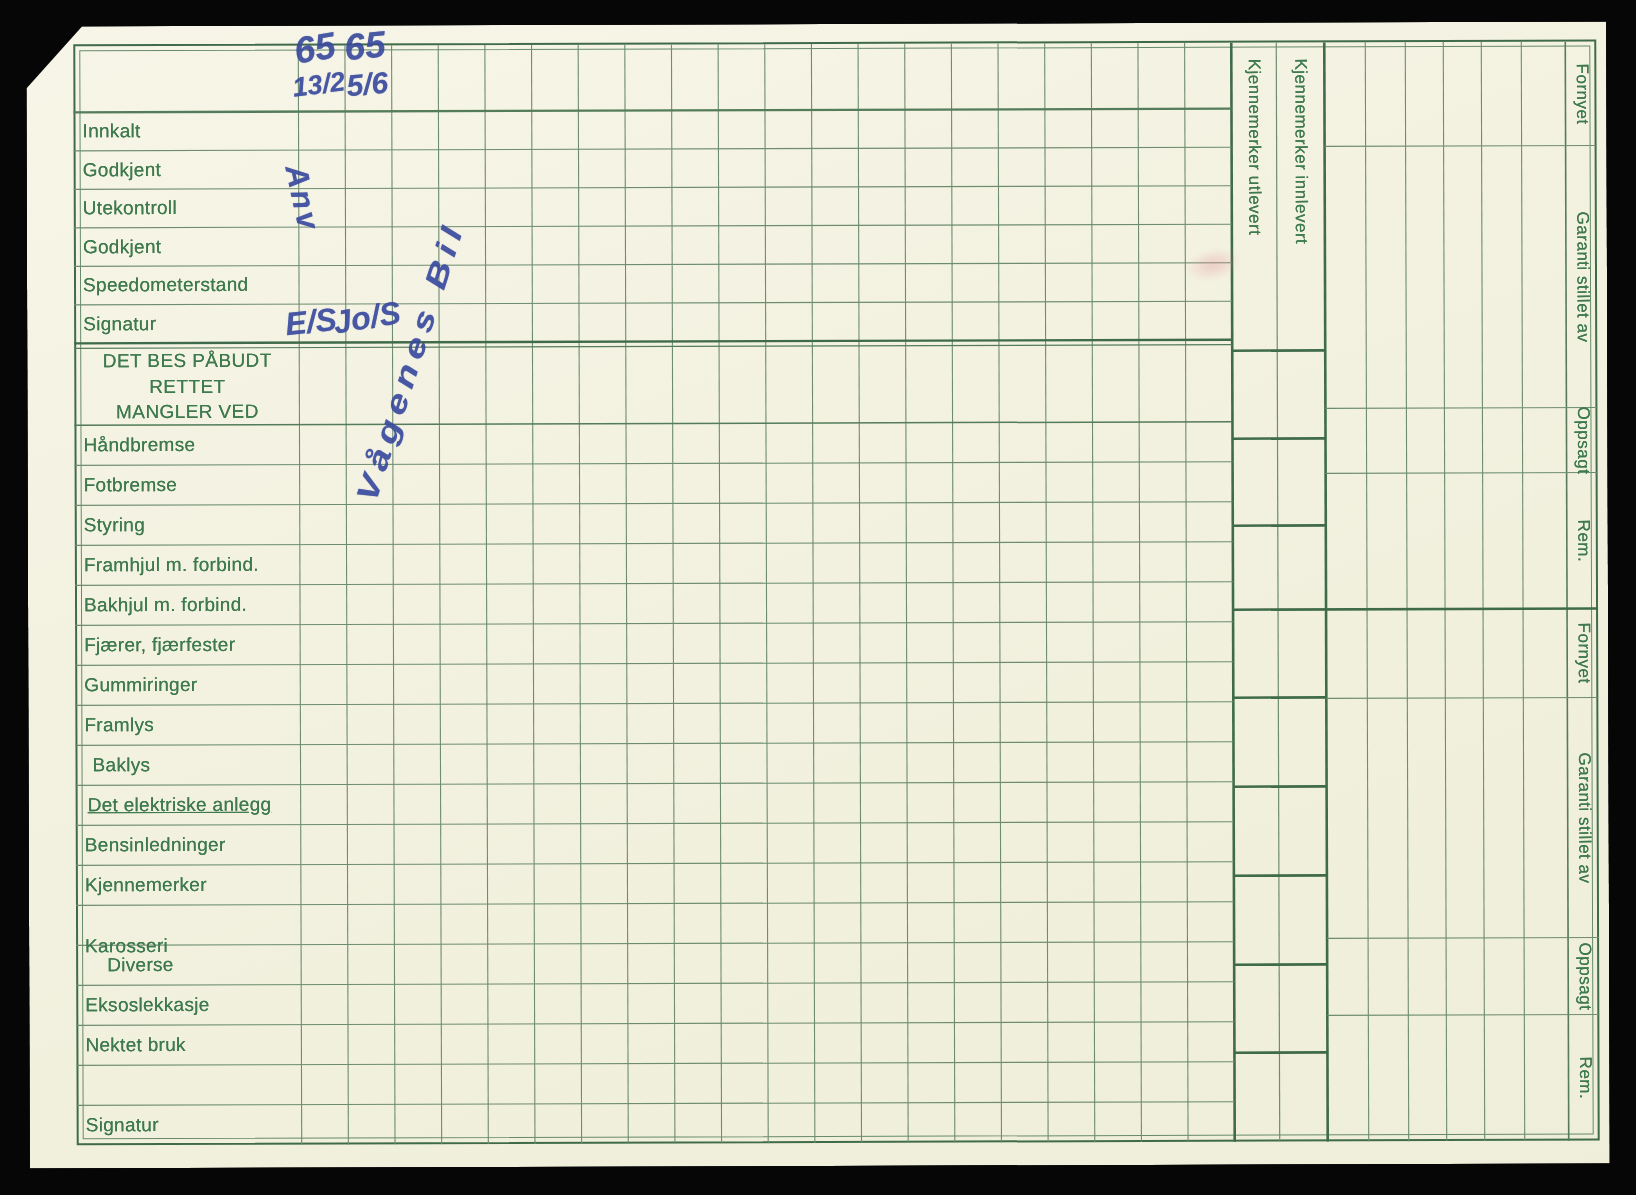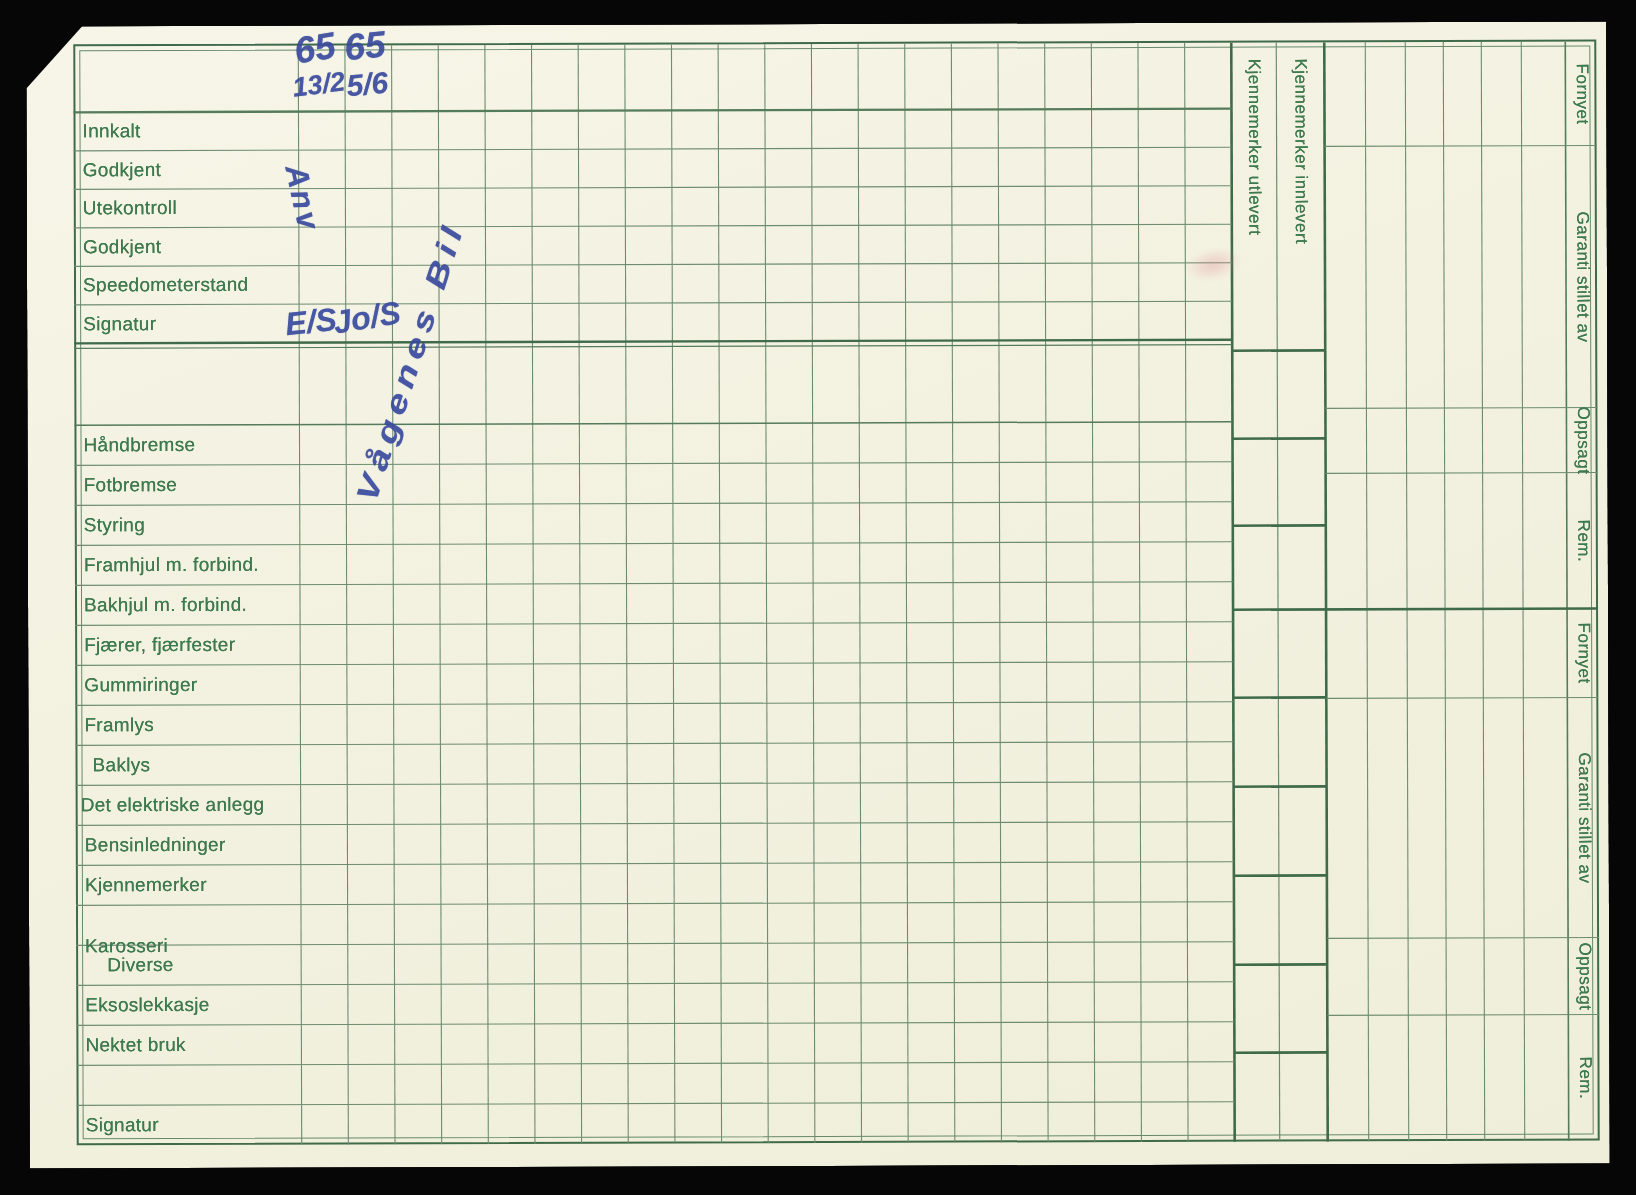--- a/index.html
+++ b/index.html
@@ -155,31 +155,35 @@
       <div class="row-label" style="left: 47px; top: 278.5px; width: 215px; height: 38.5px;">Signatur</div>
       <div class="row-label" style="left: 47px; top: 399px; width: 215px; height: 40px;">Håndbremse</div>
       <div class="row-label" style="left: 47px; top: 439px; width: 215px; height: 40px;">Fotbremse</div>
       <div class="row-label" style="left: 47px; top: 479px; width: 215px; height: 40px;">Styring</div>
       <div class="row-label" style="left: 47px; top: 519px; width: 215px; height: 40px;">Framhjul m. forbind.</div>
       <div class="row-label" style="left: 47px; top: 559px; width: 215px; height: 40px;">Bakhjul m. forbind.</div>
       <div class="row-label" style="left: 47px; top: 599px; width: 215px; height: 40px;">Fjærer, fjærfester</div>
       <div class="row-label" style="left: 47px; top: 639px; width: 215px; height: 40px;">Gummiringer</div>
       <div class="row-label" style="left: 47px; top: 679px; width: 215px; height: 40px;">Framlys</div>
       <div class="row-label" style="left: 47px; top: 719px; width: 215px; height: 40px; margin-left: 8px;">Baklys</div>
-      <div class="row-label" style="left: 43px; top: 759px; width: 215px; height: 40px;">Det elektriske anlegg</div>
+      <div class="row-label" style="left: 50px; top: 759px; width: 215px; height: 40px; text-decoration: underline;">Det elektriske anlegg</div>
       <div class="row-label" style="left: 47px; top: 799px; width: 215px; height: 40px;">Bensinledninger</div>
       <div class="row-label" style="left: 47px; top: 839px; width: 215px; height: 40px;">Kjennemerker</div>
       <div class="row-label" style="left: 47px; top: 900px; width: 215px; height: 40px;">Karosseri</div>
       <div class="row-label" style="left: 47px; top: 919px; width: 215px; height: 40px; margin-left: 22px;">Diverse</div>
       <div class="row-label" style="left: 47px; top: 959px; width: 215px; height: 40px;">Eksoslekkasje</div>
       <div class="row-label" style="left: 47px; top: 999px; width: 215px; height: 40px;">Nektet bruk</div>
       <div class="row-label" style="left: 47px; top: 1039px; width: 215px; height: 40px;"></div>
       <div class="row-label" style="left: 47px; top: 1079px; width: 215px; height: 40px;">Signatur</div>
     </div>
 
+  <div class="section-header">
+    <span>DET BES PÅBUDT RETTET</span>
+    <span>MANGLER VED</span>
+  </div>
 
   <div class="vlabel top-pad" style="left:1205px;top:20px;width:45px;height:306px;">Kjennemerker utlevert</div>
   <div class="vlabel top-pad" style="left:1250px;top:20px;width:48px;height:306px;">Kjennemerker innlevert</div>
 
   <div id="right-labels">
       <div class="vlabel centered" style="left: 1541px; top: 21px; width: 29px; height: 103px;">Fornyet</div>
       <div class="vlabel centered" style="left: 1541px; top: 124px; width: 29px; height: 262px;">Garanti stillet av</div>
       <div class="vlabel centered" style="left: 1541px; top: 386px; width: 29px; height: 65px;">Oppsagt</div>
       <div class="vlabel centered" style="left: 1541px; top: 451px; width: 29px; height: 136px;">Rem.</div>
       <div class="vlabel centered" style="left: 1541px; top: 587px; width: 29px; height: 89px;">Fornyet</div>

